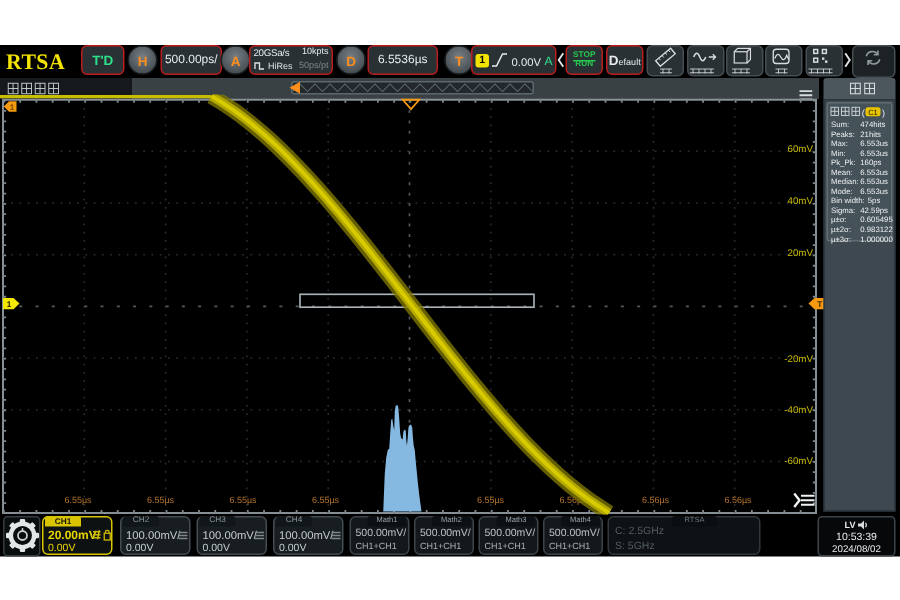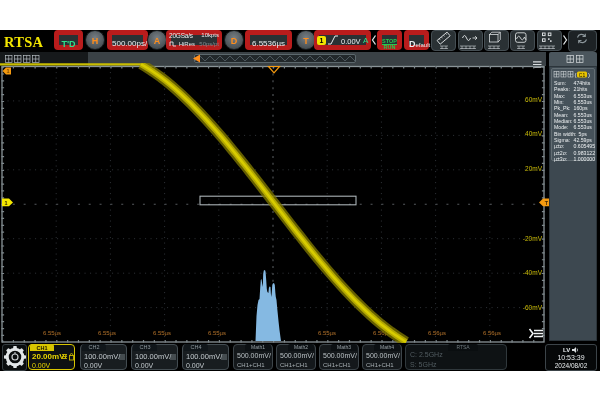--- a/index.html
+++ b/index.html
@@ -1,19 +1,19 @@
 <!DOCTYPE html>
 <html><head><meta charset="utf-8">
 <style>
 html,body{margin:0;padding:0;background:#fff;width:600px;height:400px;overflow:hidden}
 *{box-sizing:border-box}
 body{font-family:"Liberation Sans",sans-serif;}
 #screen{position:absolute;left:0;top:25px;width:600px;height:350px;}
 .abs{position:absolute}
-.btn{position:absolute;background:#2a3134;border:5px solid #b91c1c;border-radius:4px;top:5px;height:20px}
+.btn{position:absolute;background:#2a3134;border:1px solid #b91c1c;border-radius:4px;top:5px;height:20px}
 .knob{position:absolute;top:5px;width:20px;height:20px;border-radius:50%;background:radial-gradient(circle at 50% 38%,#777f84 0%,#5a6267 45%,#373e42 100%);border:1px solid #181c1e;color:#ff8e1c;font-weight:bold;font-size:9px;text-align:center;line-height:20px}
 .ib{position:absolute;top:4.5px;width:25px;height:21px;background:#2a3134;border:1px solid #454e53;border-radius:4px}
 .cjk{stroke:#d8dcde;stroke-width:0.7;fill:none}
 </style></head>
 <body>
 <div id="screen">
 <div class="abs" style="left:0;top:5px;width:600px;height:341px;background:#000"></div>
 
 <div class="abs" id="topbar" style="left:0;top:0;width:600px;height:27px;">
   <div class="abs" style="left:4px;top:8.5px;font-size:14.5px;font-weight:bold;color:#f2e400;letter-spacing:0.3px;font-family:'Liberation Serif',serif;transform:scaleY(1.02)">RTSA</div>

